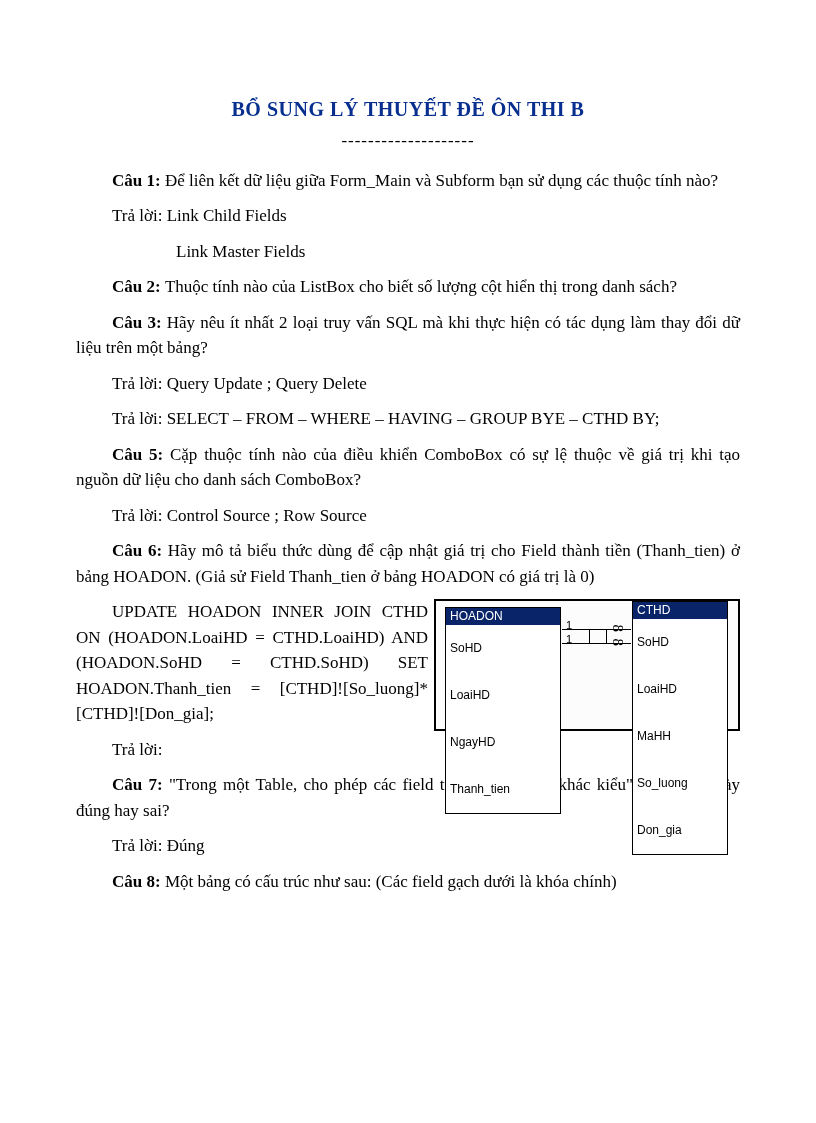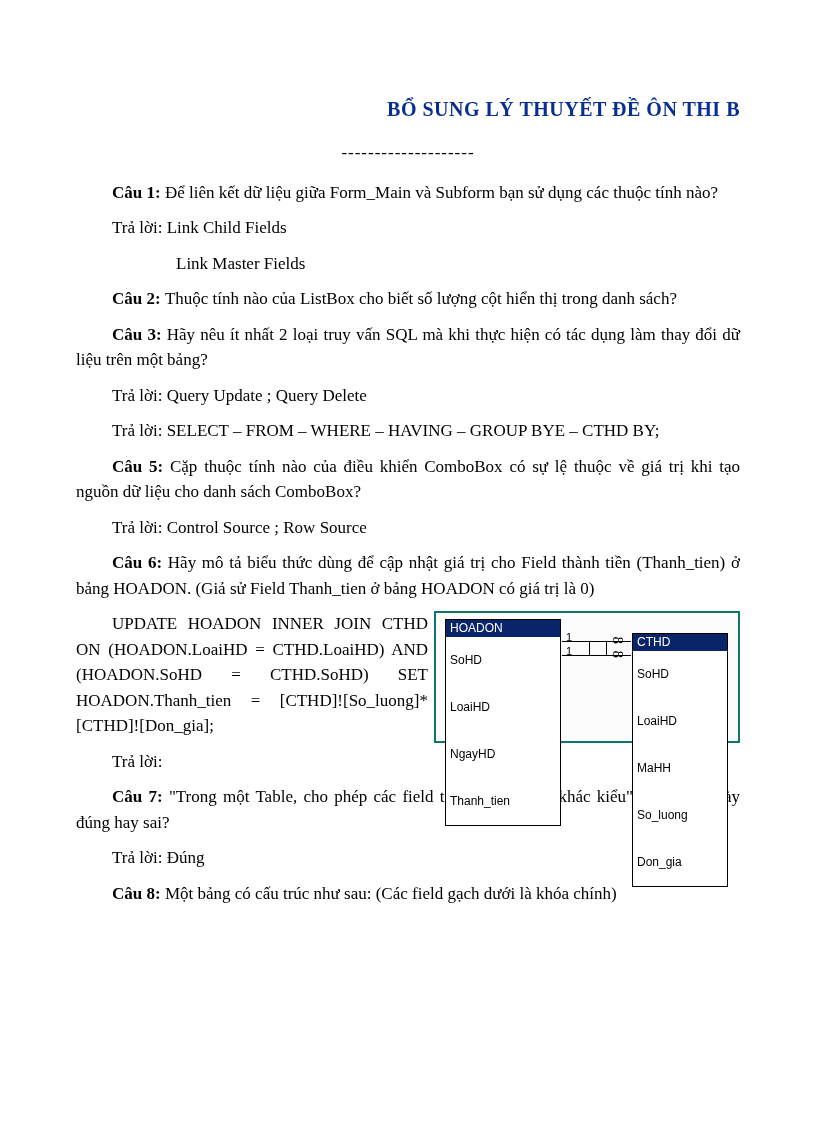--- a/index.html
+++ b/index.html
@@ -12,43 +12,43 @@
     color: #000;
     font-size: 17px;
     line-height: 1.5;
     position: relative;
   }
   .page {
     padding: 94px 76px 76px 76px;
     box-sizing: border-box;
   }
   .title {
-    text-align: right;
+    text-align: center;
     font-weight: bold;
     color: #082f8f;
     font-size: 20px;
-    margin-bottom: 16px;
+    margin-bottom: 4px;
     letter-spacing: 0.5px;
   }
   .divider {
     text-align: center;
     letter-spacing: 1px;
     margin-bottom: 14px;
   }
   .para { margin-bottom: 10px; text-align: justify; }
   .q { text-indent: 36px; }
   .a { text-indent: 36px; }
   .sub-a { padding-left: 100px; }
   .bold { font-weight: bold; font-family: Liberation Serif, serif; }
   .flow-wrap { position: relative; }
   .diagram {
     float: right;
     width: 302px;
     height: 128px;
-    border: 2px solid #0f766e;
+    border: 2px solid #000000;
     background: #fcfcfc;
     margin-left: 6px;
     margin-bottom: 2px;
     position: relative;
     font-family: Tahoma, Arial, sans-serif;
     font-size: 12px;
   }
   .tbl {
     position: absolute;
     background: #fff;
@@ -60,21 +60,21 @@
     color: #fff;
     padding: 1px 4px;
     line-height: 15px;
   }
   .tbl-r {
     color: #000;
     padding: 16px 4px;
     line-height: 15px;
   }
   .tbl1 { left: 9px; top: 6px; width: 116px; }
-  .tbl2 { left: 196px; top: 20px; width: 96px; }
+  .tbl2 { left: 196px; top: 0; width: 96px; }
   .rel-line {
     position: absolute;
     background: #000;
   }
   .rel-txt {
     position: absolute;
     font-size: 11px;
     color: #000;
   }
   .inf {

